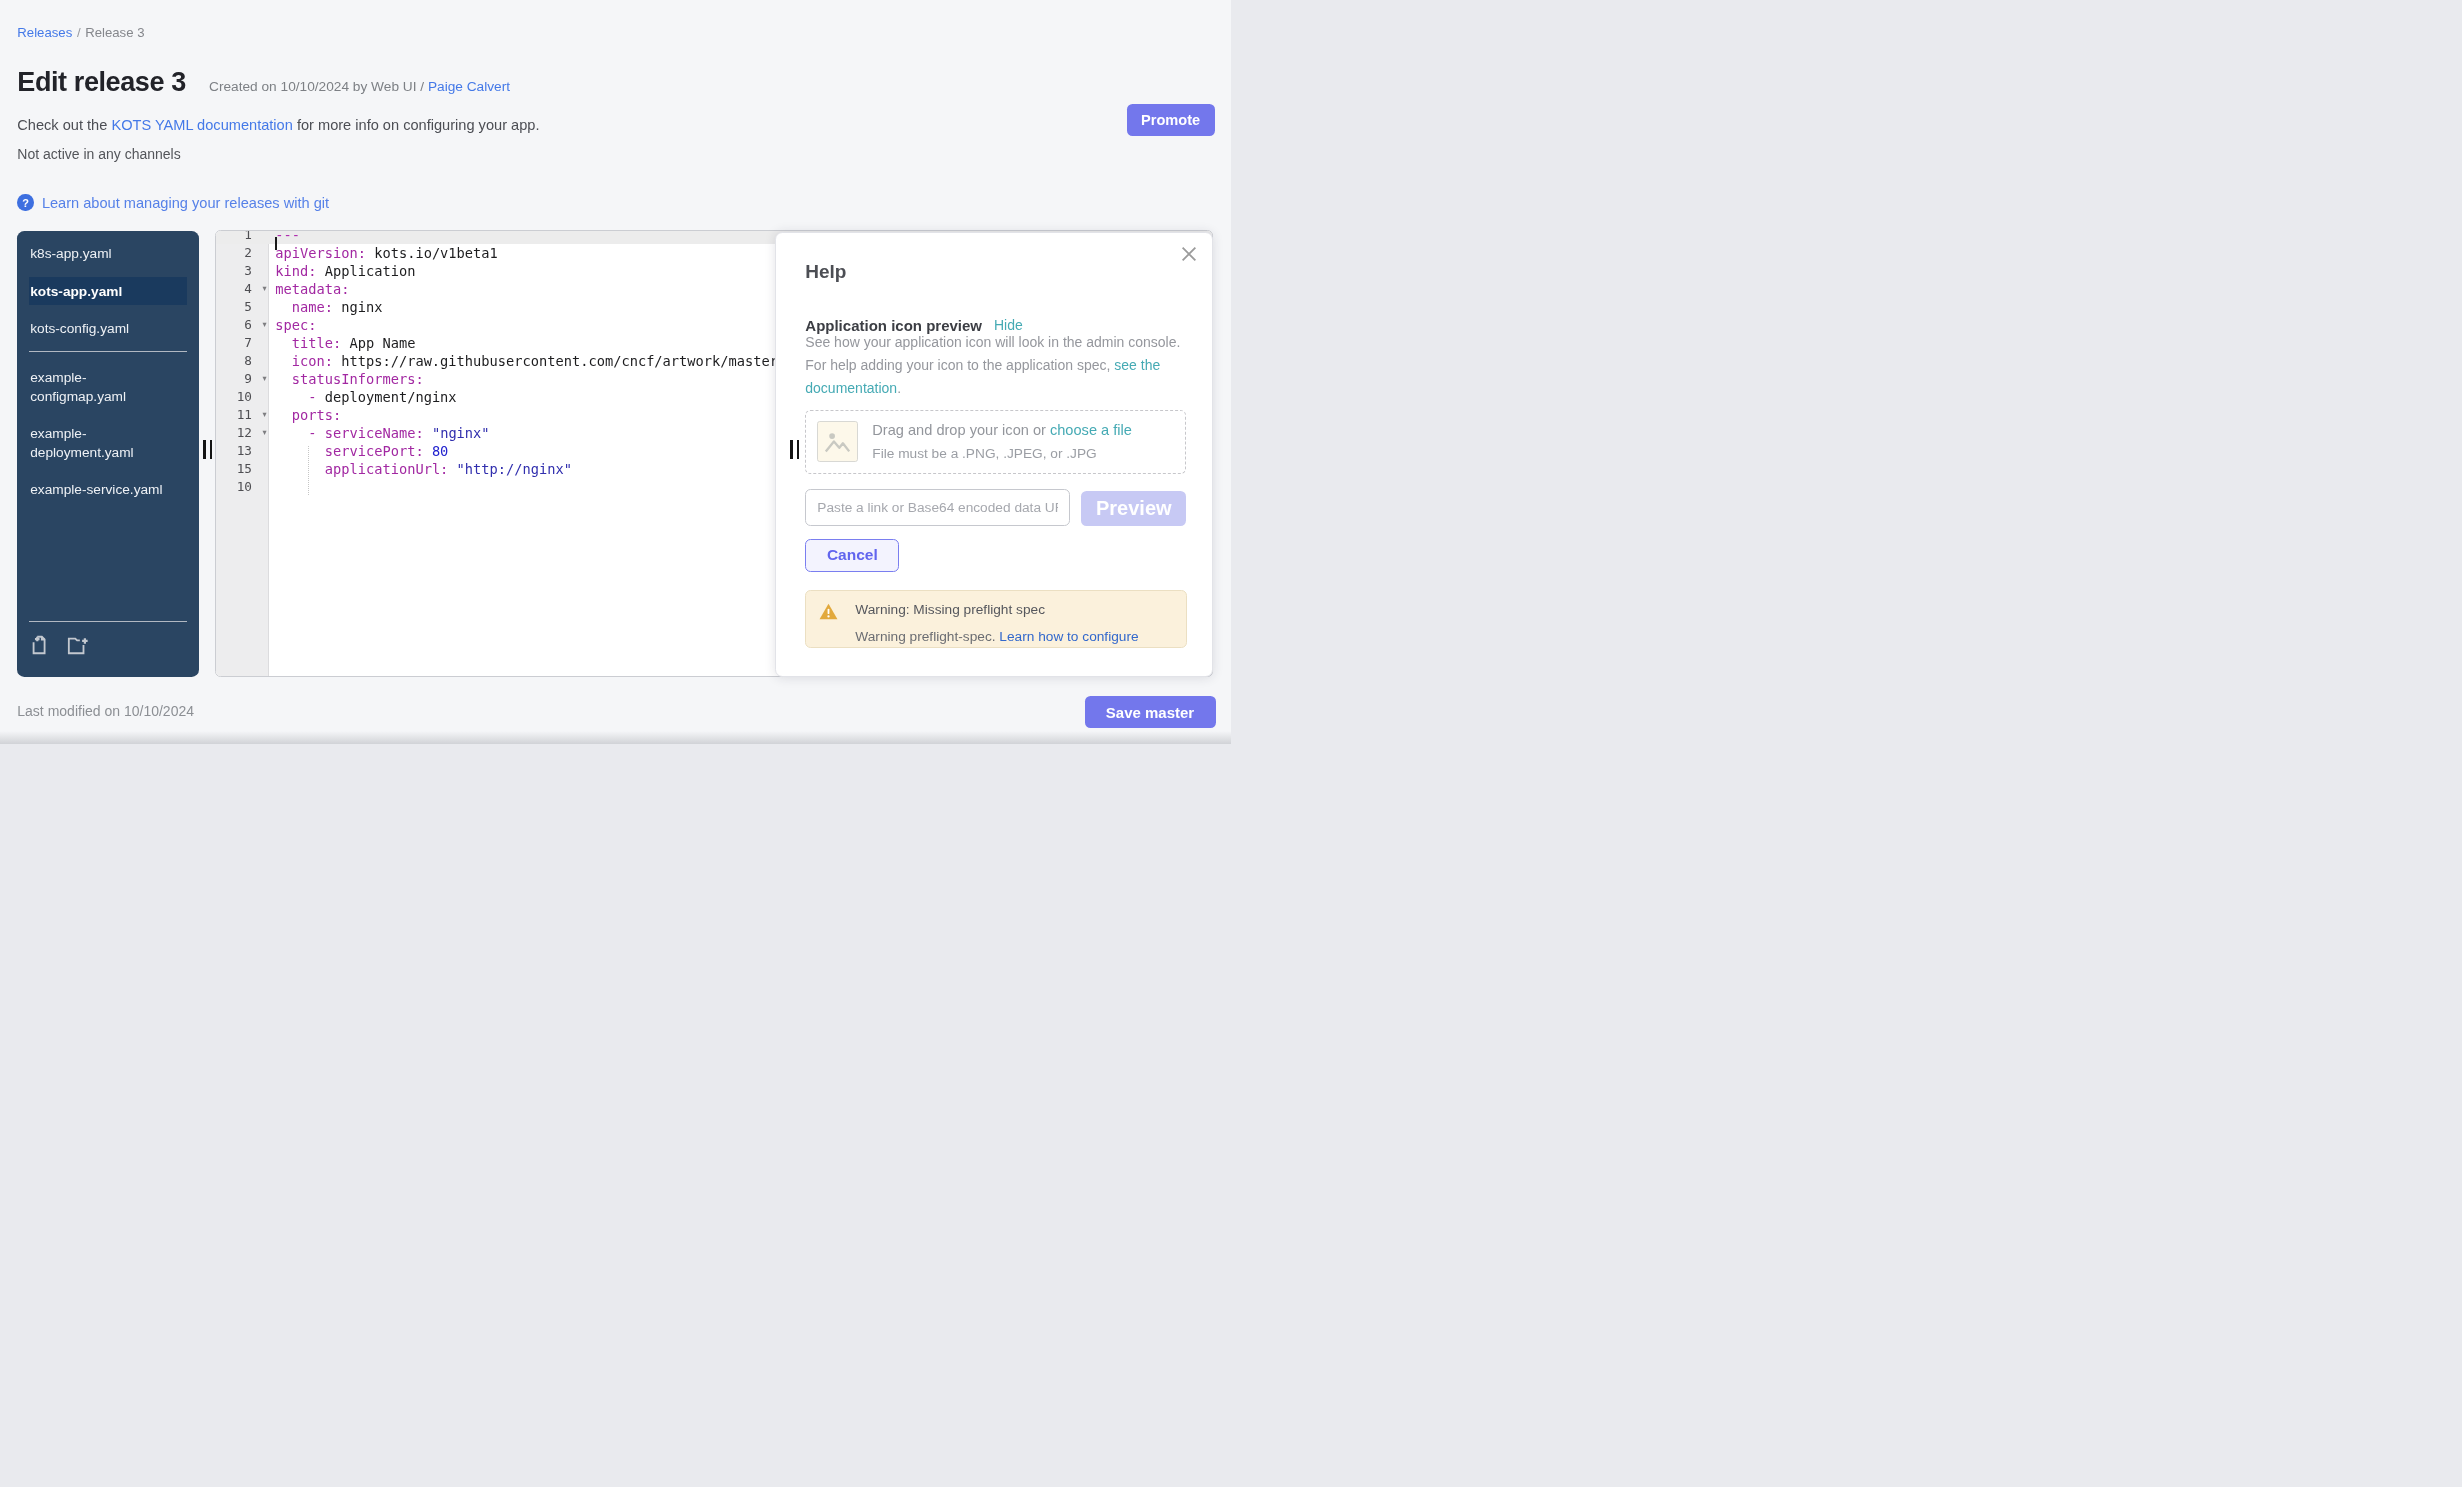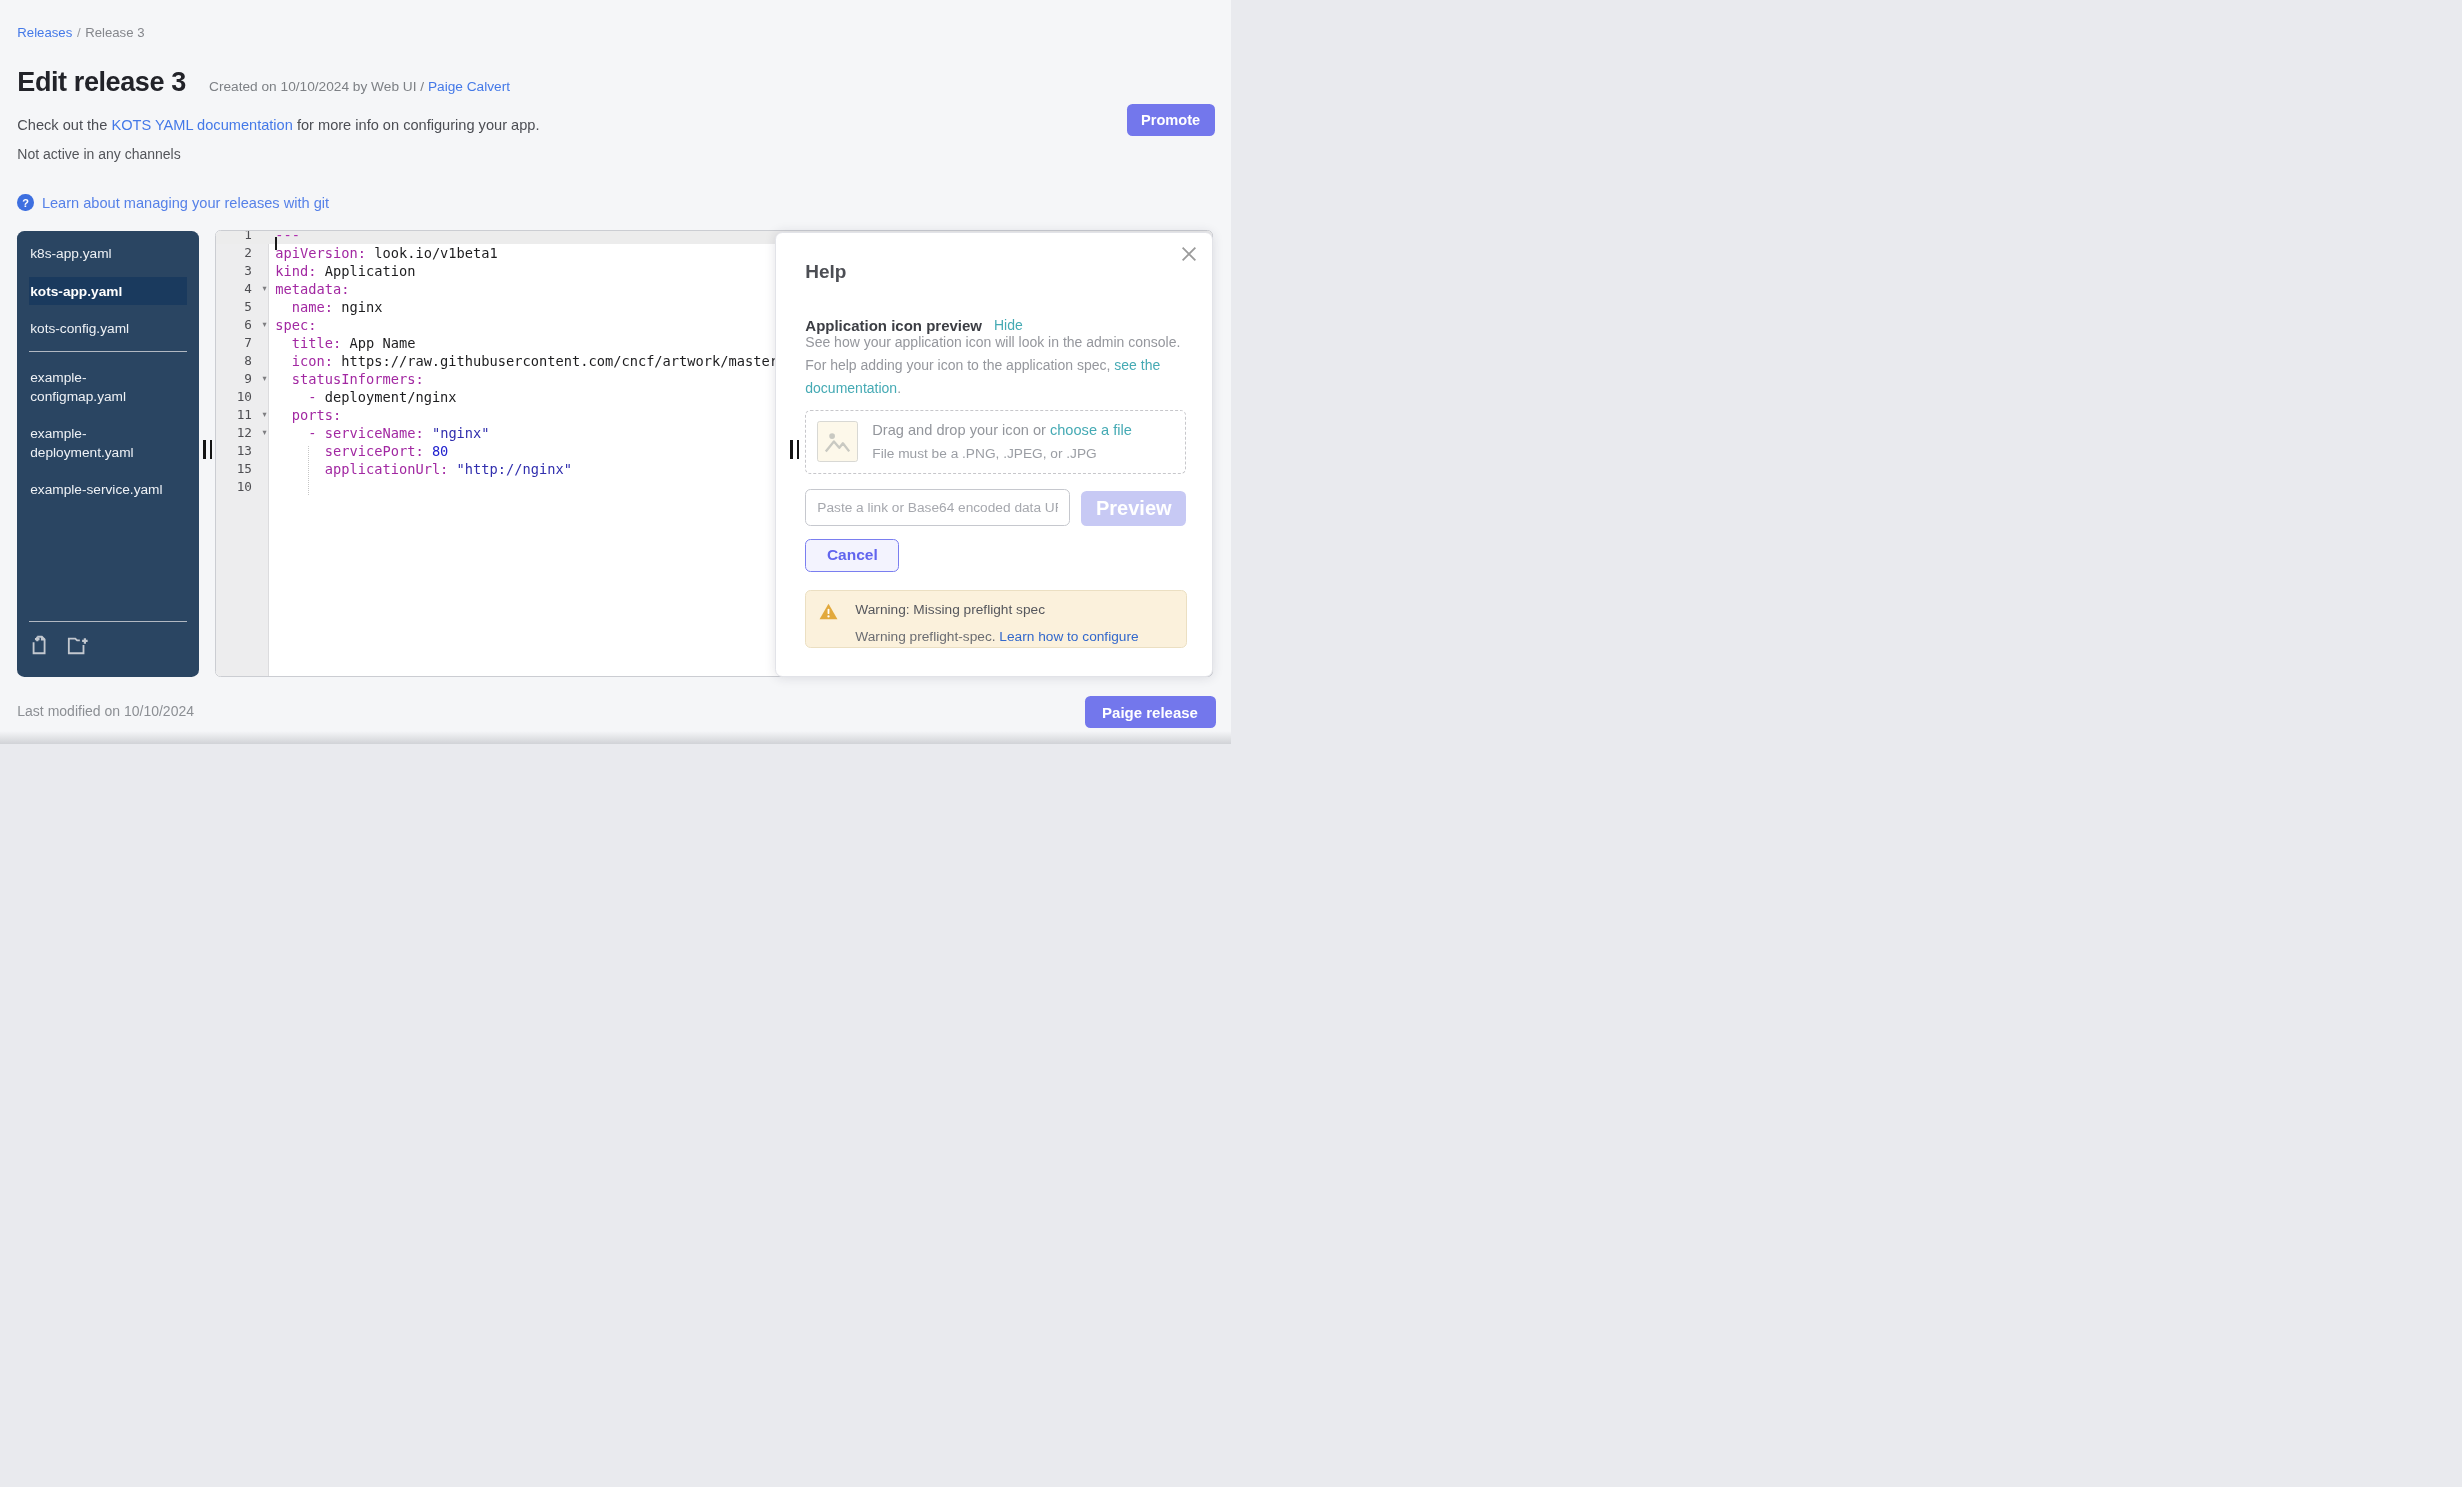--- a/index.html
+++ b/index.html
@@ -214,21 +214,21 @@
           <div class="crow active">
             <div class="ln-cell">
               <span class="ln-num">1</span>
             </div>
             <div class="code-text"><span class="tok-doc">---</span></div>
           </div>
           <div class="crow">
             <div class="ln-cell">
               <span class="ln-num">2</span>
             </div>
-            <div class="code-text"><span class="tok-key">apiVersion:</span><span class="tok-plain"> look.io/v1beta1</span></div>
+            <div class="code-text"><span class="tok-key">apiVersion:</span><span class="tok-plain"> kots.io/v1beta1</span></div>
           </div>
           <div class="crow">
             <div class="ln-cell">
               <span class="ln-num">3</span>
             </div>
             <div class="code-text"><span class="tok-key">kind:</span><span class="tok-plain"> Application</span></div>
           </div>
           <div class="crow">
             <div class="ln-cell">
               <span class="ln-num">4</span>
@@ -355,17 +355,17 @@
           </svg>
         </span>
         <div class="warn-line1">Warning: Missing preflight spec</div>
         <div class="warn-line2"><span>Warning preflight-spec. </span><span class="warn-link">Learn how to configure</span></div>
       </div>
     </aside>
 
   </div>
 
   <div class="last-modified">Last modified on 10/10/2024</div>
-  <button class="save-btn">Paige release</button>
+  <button class="save-btn">Save master</button>
 
   <div class="bottom-fade"></div>
 </div>
 
 
 </body></html>

